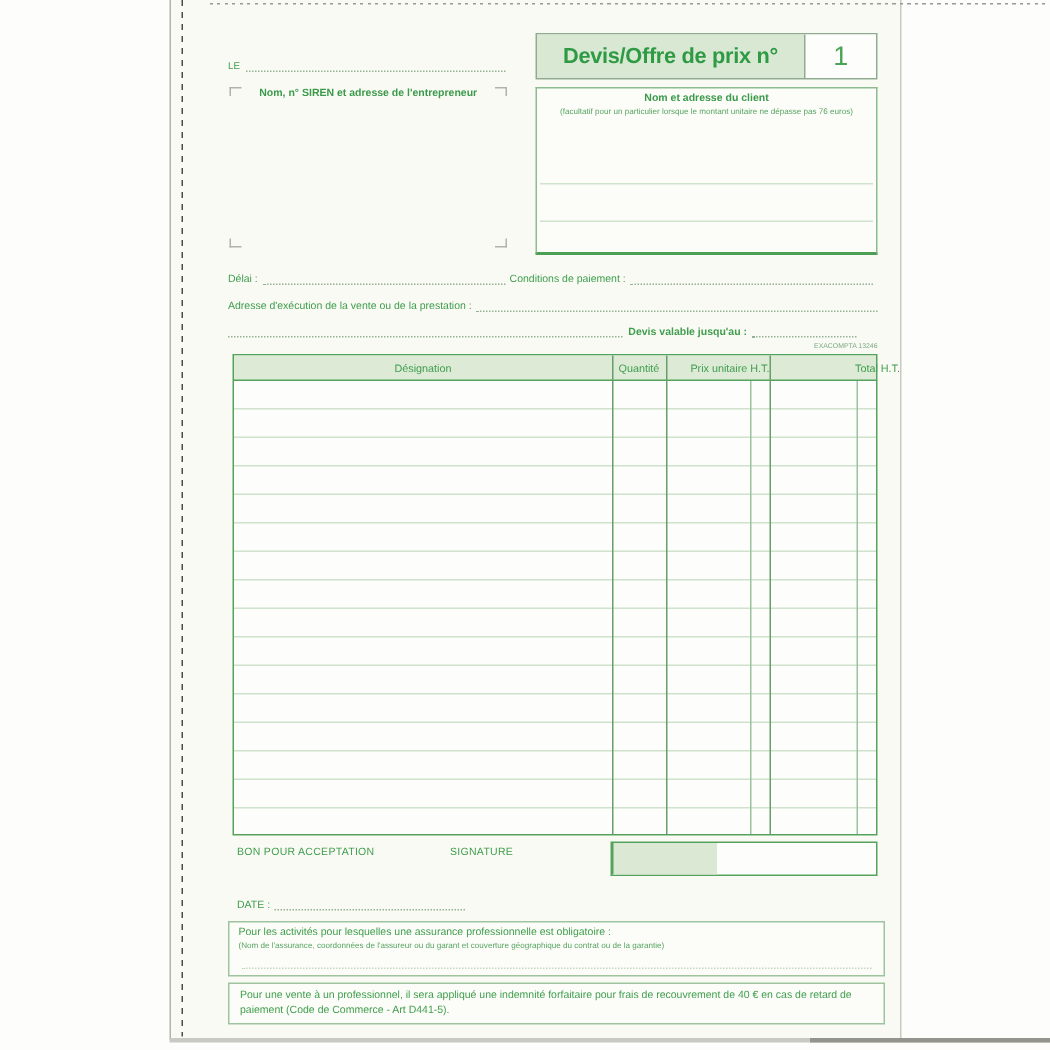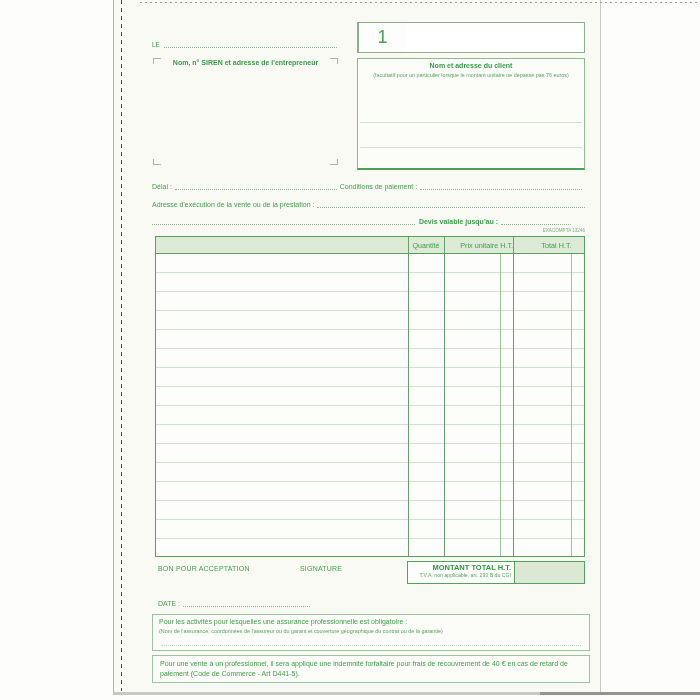--- a/index.html
+++ b/index.html
@@ -66,21 +66,21 @@
   #valable-row .line-r{flex:0 0 70px;margin-left:3px;}
   #ref-text{left:495px;top:228px;width:90px;text-align:right;font-size:4.6px;color:#7cab82;}
 
   
   #quote-table{left:155px;top:236px;width:430px;height:321px;border:1px solid #55a25c;background:#fdfdfb;}
   #table-header{position:absolute;left:0;top:0;right:0;height:17px;background:#dcead6;
         border-bottom:1px solid #55a25c;}
   .th{position:absolute;top:0;height:17px;line-height:17px;text-align:center;
         font-size:7.2px;color:#3f9e4d;}
   #th-0{left:0;width:252px;} #th-1{left:252px;width:36px;}
-  #th-2{left:288px;width:69px;text-align:right;} #th-3{left:357px;width:87px;}
+  #th-2{left:288px;width:69px;text-align:right;} #th-3{left:357px;width:87px;text-align:right;}
   #table-body{position:absolute;left:0;top:17px;right:0;bottom:0;overflow:hidden;}
   .trow{height:19px;border-bottom:1px solid #cfe2cc;}
   .vline{position:absolute;top:0;bottom:0;width:1px;background:#679e6b;}
   #vline-1{left:252px;} #vline-2{left:288px;} #vline-3{left:357px;}
   .vline-minor{position:absolute;top:17px;bottom:0;width:1px;background:#9cc29e;}
   #vline-c1{left:344px;} #vline-c2{left:415px;}
 
   
   #bon-label{left:158px;top:564px;font-size:7px;letter-spacing:0.2px;}
   #signature-label{left:300px;top:564px;font-size:7px;letter-spacing:0.2px;}
@@ -118,20 +118,23 @@
     <div class="dotline"></div>
   </div>
 
   <div id="corner-tl" class="abs corner"></div>
   <div id="corner-tr" class="abs corner"></div>
   <div id="corner-bl" class="abs corner"></div>
   <div id="corner-br" class="abs corner"></div>
   <div id="entrepreneur-label" class="abs">Nom, n° SIREN et adresse de l'entrepreneur</div>
 
   <div id="title-box" class="abs">
+    <div id="title-cell">
+      <span id="title-text">Devis/Offre de prix n°</span>
+    </div>
     <div id="number-cell">
       <span id="number-text">1</span>
     </div>
   </div>
 
   <div id="client-box" class="abs">
     <div id="client-title">Nom et adresse du client</div>
     <div id="client-subtitle">(facultatif pour un particulier lorsque le montant unitaire ne dépasse pas 76 euros)</div>
     <div id="client-line-1" class="client-line"></div>
     <div id="client-line-2" class="client-line"></div>
@@ -151,20 +154,21 @@
 
   <div id="valable-row" class="abs flexrow">
     <div class="dotline line-l"></div>
     <span class="lbl">Devis valable jusqu'au :</span>
     <div class="dotline line-r"></div>
   </div>
   <div id="ref-text" class="abs">EXACOMPTA 13246</div>
 
   <div id="quote-table" class="abs">
     <div id="table-header">
+      <div id="th-0" class="th">Désignation</div>
       <div id="th-1" class="th">Quantité</div>
       <div id="th-2" class="th">Prix unitaire H.T.</div>
       <div id="th-3" class="th">Total H.T.</div>
     </div>
     <div id="table-body">
         <div class="trow"></div>
         <div class="trow"></div>
         <div class="trow"></div>
         <div class="trow"></div>
         <div class="trow"></div>
@@ -183,24 +187,20 @@
     <div id="vline-1" class="vline"></div>
     <div id="vline-2" class="vline"></div>
     <div id="vline-3" class="vline"></div>
     <div id="vline-c1" class="vline-minor"></div>
     <div id="vline-c2" class="vline-minor"></div>
   </div>
 
   <div id="bon-label" class="abs lbl">BON POUR ACCEPTATION</div>
   <div id="signature-label" class="abs lbl">SIGNATURE</div>
   <div id="montant-box" class="abs">
-    <div id="montant-labels">
-      <div id="montant-title">MONTANT TOTAL H.T.</div>
-      <div id="tva-note">T.V.A. non applicable, art. 293 B du CGI</div>
-    </div>
     <div id="montant-value"></div>
   </div>
 
   <div id="date-row" class="abs flexrow">
     <span class="lbl">DATE :</span>
     <div class="dotline"></div>
   </div>
 
   <div id="assurance-box" class="abs">
     <div id="assurance-title">Pour les activités pour lesquelles une assurance professionnelle est obligatoire :</div>

